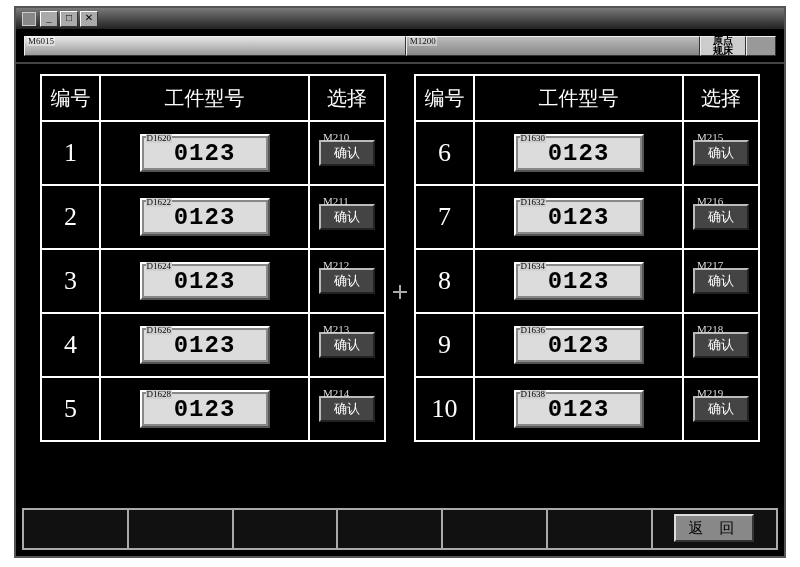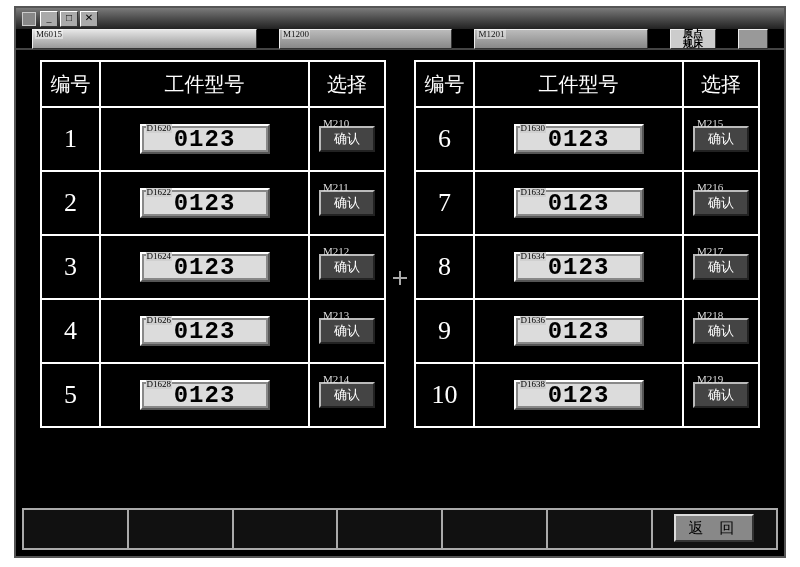--- a/index.html
+++ b/index.html
@@ -38,25 +38,25 @@
     background: #aaa;
     border: 1px solid #fff;
     border-right-color: #333; border-bottom-color: #333;
     font-size: 10px; line-height: 12px; text-align: center;
     color: #000;
     cursor: pointer;
   }
 
   
   .tagrow {
-    height: 20px;
+    height: 34px;
     display: flex;
     align-items: center;
-    padding: 2px 16px;
-    gap: 22px;
+    padding: 2px 8px;
+    gap: 0;
     border-bottom: 2px solid #444;
   }
   .tag {
     position: relative;
     height: 20px;
     background: linear-gradient(#bbb,#888);
     border: 1px solid #eee;
     border-right-color:#333; border-bottom-color:#333;
     flex: 1;
   }
@@ -122,21 +122,21 @@
   }
   table.wp th.col-idx { width: 56px; }
   table.wp th.col-sel { width: 72px; border-radius: 14px; }
   table.wp td.col-model { width: 198px; }
 
   
   .model {
     position: relative;
     margin: 0 auto;
     width: 130px;
-    height: 30px;
+    height: 38px;
     background: #dcdcdc;
     border: 2px solid #fff;
     border-right-color:#555; border-bottom-color:#555;
     box-shadow: inset 0 0 0 2px #888, 0 0 0 2px #000;
     display: flex;
     align-items: center;
     justify-content: center;
   }
   .model-val {
     font-size: 24px;
@@ -220,23 +220,20 @@
     </div>
   </div>
 
   <div class="tagrow">
     <div class="tag tag-main">
       <span class="tag-lbl">M6015</span>
     </div>
     <div class="tag">
       <span class="tag-lbl">M1200</span>
     </div>
-    <div class="tag">
-      <span class="tag-lbl">M1201</span>
-    </div>
     <div class="tag tag-right">
       <span style="white-space:pre; line-height:10px; font-size:10px;">原点
 规床</span>
     </div>
     <div class="tag tag-end"></div>
   </div>
 
   <div class="content">
 
     <div class="cross"></div>

